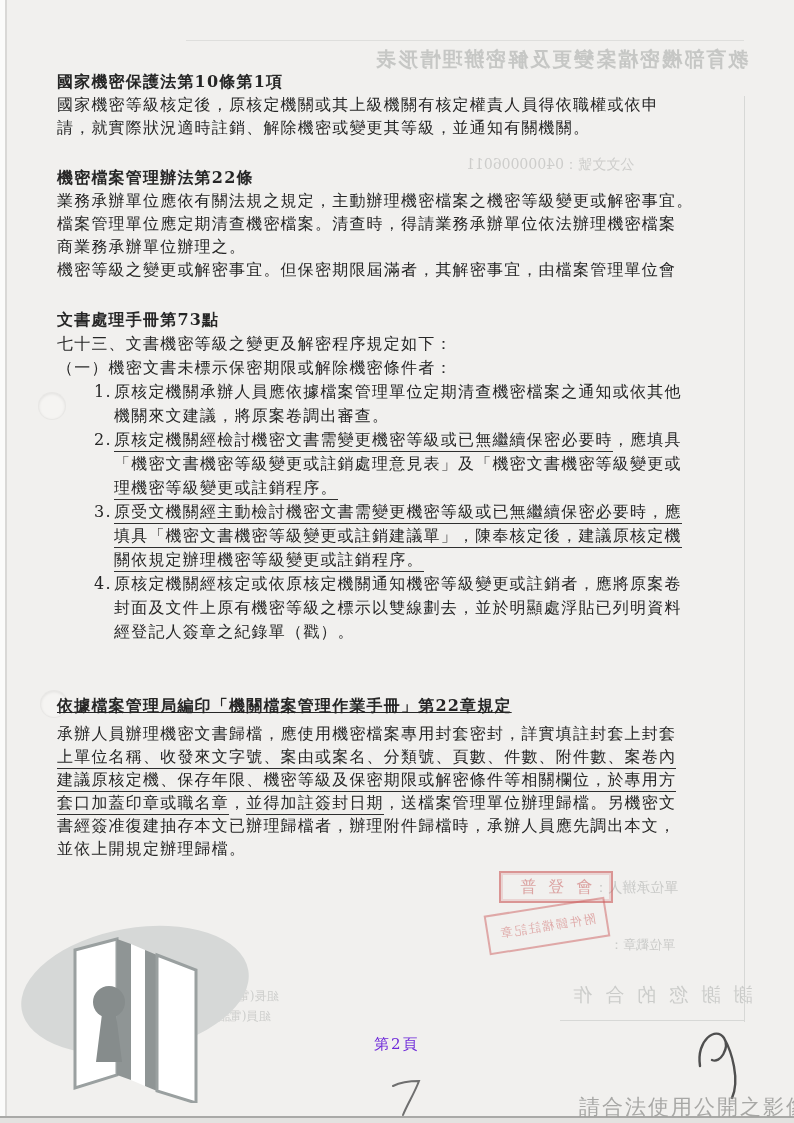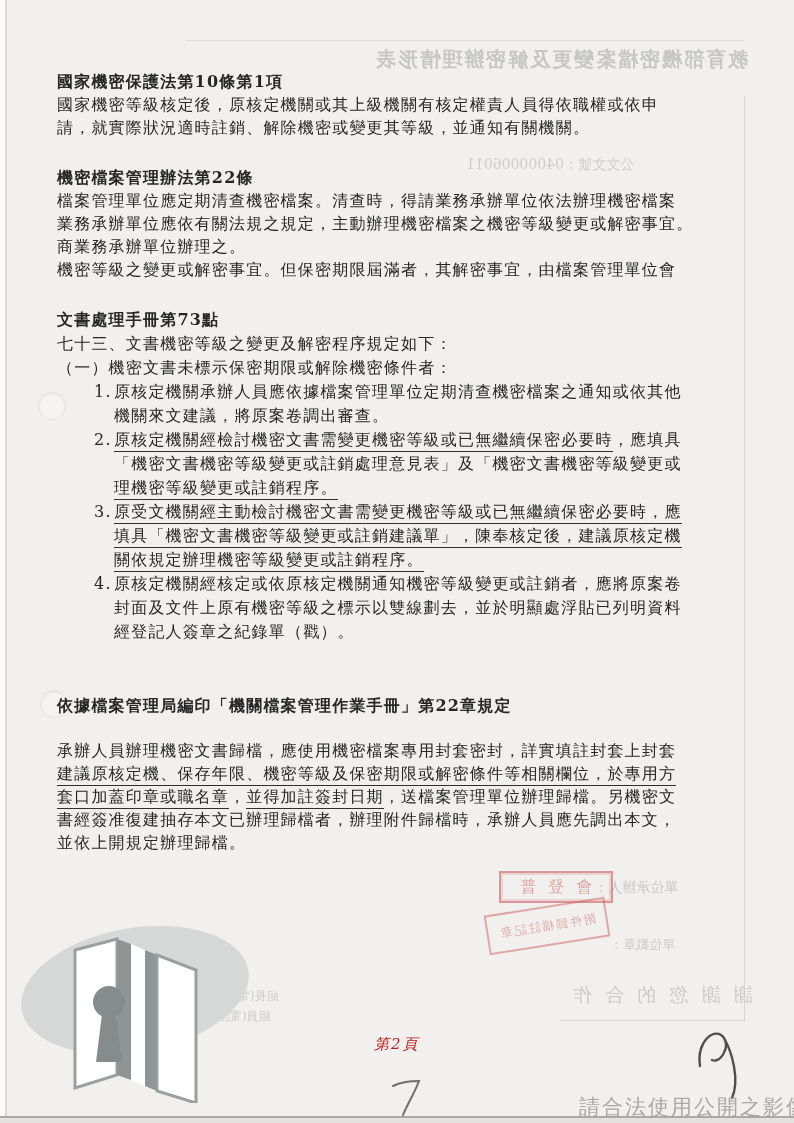--- a/index.html
+++ b/index.html
@@ -24,27 +24,27 @@
   
   .section{position:absolute;left:57px;width:700px;}
   #sec0{top:70px;}
   #sec1{top:166px;}
   #sec2{top:308px;}
   #sec3{top:694px;}
   .line{position:relative;height:23px;line-height:23px;font-size:16px;
     letter-spacing:1.2px;white-space:nowrap;color:#262626;}
   #sec2 .line{height:24px;line-height:24px;}
   .heading{font-weight:bold;}
-  #sec3 .heading{margin-bottom:22px;}
+  #sec3 .heading{margin-bottom:5px;text-decoration:underline;}
   .ind1,.ind2{padding-left:57px;}
   .num{position:absolute;left:37px;top:0;}
   .u{border-bottom:1.6px solid #2f2f2f;padding-bottom:1.5px;}
 
   
-  #page-number{position:absolute;left:374px;top:1035px;font-size:15px;color:#b91c1c;letter-spacing:2px;font-style:italic;}
+  #page-number{position:absolute;left:374px;top:1035px;font-size:15px;color:#6d28d9;letter-spacing:2px;}
   #copyright-watermark{position:absolute;left:579px;top:1093px;font-size:21px;
     color:rgba(158,158,156,0.9);letter-spacing:2px;white-space:nowrap;}
 
   
   .bt{position:absolute;transform:scaleX(-1);color:#c9cac8;white-space:nowrap;
       font-family:"DejaVu Serif","Liberation Serif",serif;}
   #bt0{left:396px;top:46px;width:352px;font-size:20px;font-weight:bold;letter-spacing:2px;color:#c6c7c5;}
   #bt1{left:466px;top:156px;font-size:14px;color:#cdcdcb;}
   #bt2{left:594px;top:879px;font-size:14px;}
   #bt3{left:610px;top:936px;font-size:13px;}
@@ -107,22 +107,22 @@
   <div class="hole" id="hole1"></div>
   <div class="hole" id="hole2"></div>
 
   <div class="section" id="sec0">
       <div class="line heading">國家機密保護法第10條第1項</div>
       <div class="line ind0"><span>國家機密等級核定後，原核定機關或其上級機關有核定權責人員得依職權或依申</span></div>
       <div class="line ind0"><span>請，就實際狀況適時註銷、解除機密或變更其等級，並通知有關機關。</span></div>
     </div>
   <div class="section" id="sec1">
       <div class="line heading">機密檔案管理辦法第22條</div>
+      <div class="line ind0"><span>業務承辦單位應依有關法規之規定，主動辦理機密檔案之機密等級變更或解密事宜。</span></div>
       <div class="line ind0"><span>檔案管理單位應定期清查機密檔案。清查時，得請業務承辦單位依法辦理機密檔案</span></div>
-      <div class="line ind0"><span>業務承辦單位應依有關法規之規定，主動辦理機密檔案之機密等級變更或解密事宜。</span></div>
       <div class="line ind0"><span>商業務承辦單位辦理之。</span></div>
       <div class="line ind0"><span>機密等級之變更或解密事宜。但保密期限屆滿者，其解密事宜，由檔案管理單位會</span></div>
     </div>
   <div class="section" id="sec2">
       <div class="line heading">文書處理手冊第73點</div>
       <div class="line ind0"><span>七十三、文書機密等級之變更及解密程序規定如下：</span></div>
       <div class="line ind0"><span>（一）機密文書未標示保密期限或解除機密條件者：</span></div>
       <div class="line ind1"><span class="num">1.</span><span>原核定機關承辦人員應依據檔案管理單位定期清查機密檔案之通知或依其他</span></div>
       <div class="line ind2"><span>機關來文建議，將原案卷調出審查。</span></div>
       <div class="line ind1"><span class="num">2.</span><span class="u">原核定機關經檢討機密文書需變更機密等級或已無繼續保密必要時</span><span>，應填具</span></div>
@@ -131,20 +131,21 @@
       <div class="line ind1"><span class="num">3.</span><span class="u">原受文機關經主動檢討機密文書需變更機密等級或已無繼續保密必要時，應</span></div>
       <div class="line ind2"><span class="u">填具「機密文書機密等級變更或註銷建議單」，陳奉核定後，建議原核定機</span></div>
       <div class="line ind2"><span class="u">關依規定辦理機密等級變更或註銷程序。</span></div>
       <div class="line ind1"><span class="num">4.</span><span>原核定機關經核定或依原核定機關通知機密等級變更或註銷者，應將原案卷</span></div>
       <div class="line ind2"><span>封面及文件上原有機密等級之標示以雙線劃去，並於明顯處浮貼已列明資料</span></div>
       <div class="line ind2"><span>經登記人簽章之紀錄單（戳）。</span></div>
     </div>
   <div class="section" id="sec3">
       <div class="line heading">依據檔案管理局編印「機關檔案管理作業手冊」第22章規定</div>
       <div class="line ind0"><span>承辦人員辦理機密文書歸檔，應使用機密檔案專用封套密封，詳實填註封套上封套</span></div>
+      <div class="line ind0"><span class="u">上單位名稱、收發來文字號、案由或案名、分類號、頁數、件數、附件數、案卷內</span></div>
       <div class="line ind0"><span class="u">建議原核定機、保存年限、機密等級及保密期限或解密條件等相關欄位，於專用方</span></div>
       <div class="line ind0"><span class="u">套口加蓋印章或職名章</span><span>，</span><span class="u">並得加註簽封日期</span><span>，送檔案管理單位辦理歸檔。另機密文</span></div>
       <div class="line ind0"><span>書經簽准復建抽存本文已辦理歸檔者，辦理附件歸檔時，承辦人員應先調出本文，</span></div>
       <div class="line ind0"><span>並依上開規定辦理歸檔。</span></div>
     </div>
 
   <div class="art" id="logo">
     <svg width="250" height="185" viewBox="0 0 250 185">
       <ellipse cx="121" cy="72" rx="115" ry="62" fill="#d6d8d7" transform="rotate(-10 121 72)"></ellipse>
       <polygon points="61,32 103,21 103,157 61,170" fill="#ffffff" stroke="#9aa0a0" stroke-width="3"></polygon>

